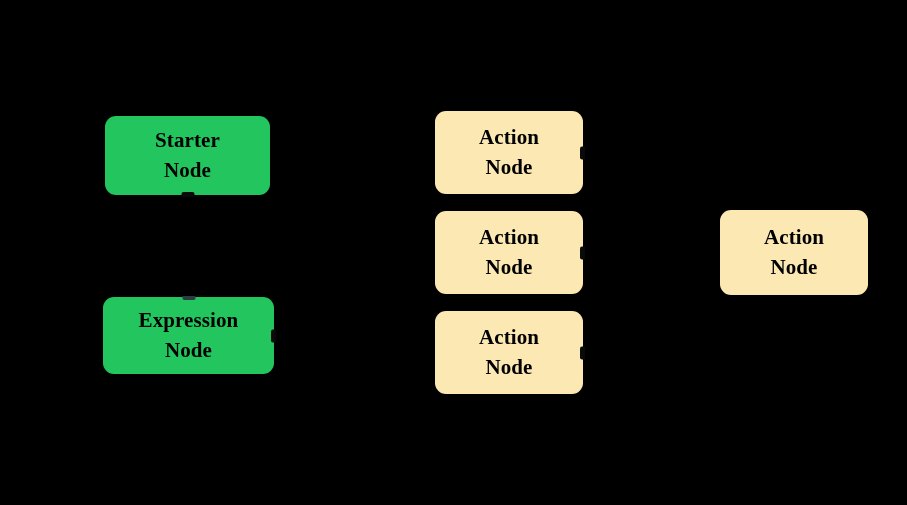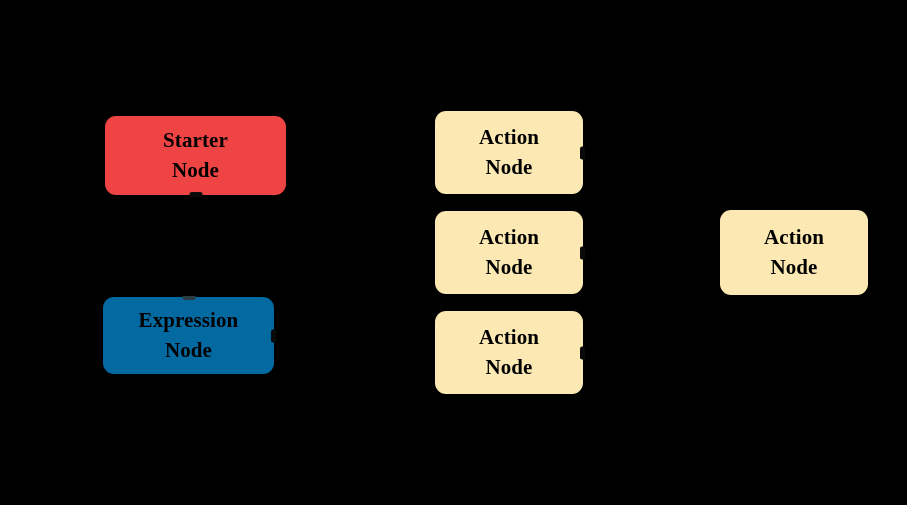--- a/index.html
+++ b/index.html
@@ -72,27 +72,27 @@
     transform: translateX(-50%);
     border-radius: 0 0 2px 2px;
     background: #2a3c42;
   }
 </style>
 </head>
 <body>
 
 <div id="canvas" style="width: 907px; height: 505px; background: rgb(0, 0, 0);">
 
-  <div class="node" id="node-0" style="left: 105px; top: 116px; width: 181px; height: 79px; background: #ef4444; color: rgb(0, 0, 0);">
+  <div class="node" id="node-0" style="left: 105px; top: 116px; width: 165px; height: 79px; background: #22c55e; color: rgb(0, 0, 0);">
     <span class="node-label">Starter
 Node</span>
     <span class="port port-bottom" style="background: rgb(10, 10, 10);"></span>
   </div>
 
-  <div class="node" id="node-1" style="left: 103px; top: 297px; width: 171px; height: 77px; background: #0369a1; color: rgb(0, 0, 0);">
+  <div class="node" id="node-1" style="left: 103px; top: 297px; width: 171px; height: 77px; background: #22c55e; color: rgb(0, 0, 0);">
     <span class="node-label">Expression
 Node</span>
     <span class="port port-top"></span>
     <span class="port port-right" style="background: rgb(10, 10, 10);"></span>
   </div>
 
   <div class="node" id="node-2" style="left: 435px; top: 111px; width: 148px; height: 83px; background: rgb(252, 232, 178); color: rgb(0, 0, 0);">
     <span class="node-label">Action
 Node</span>
     <span class="port port-right" style="background: rgb(10, 10, 10);"></span>

